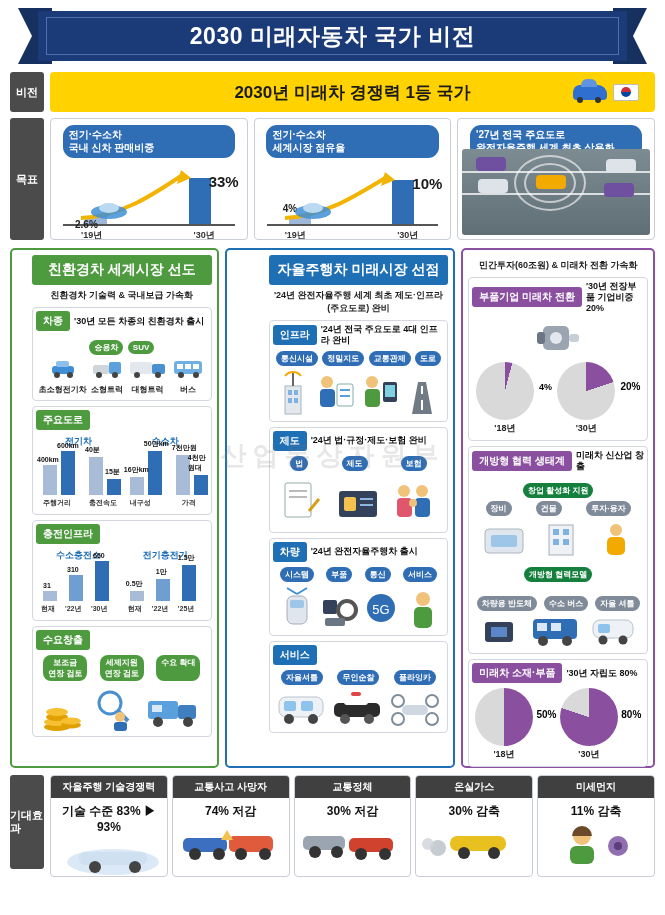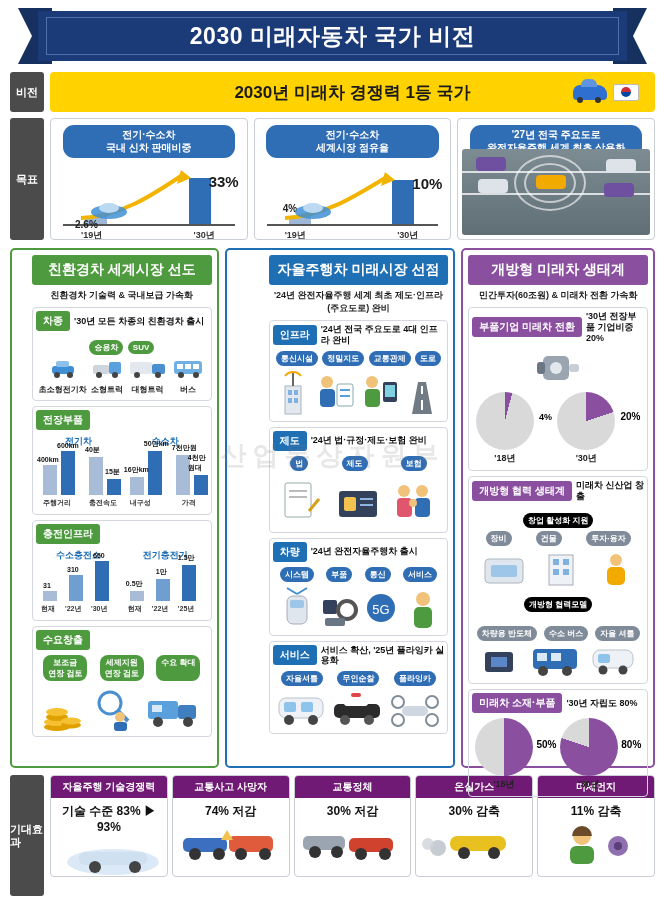--- a/index.html
+++ b/index.html
@@ -77,21 +77,21 @@
   
   .row-goal { display: flex; align-items: stretch; margin-top: 6px; height: 122px; }
   .side-label-tall { height: 122px; }
   .goal-wrap { flex: 1; display: flex; gap: 6px; }
   .goal-card {
     flex: 1; border: 1px solid #c9cdd4; border-radius: 4px; background: #fff;
     position: relative; padding-top: 6px; overflow: hidden;
   }
   .goal-head {
     background: #2f6db5; color: #fff; font-size: 10px; font-weight: bold;
-    text-align: center; padding: 4px 6px; border-radius: 11px; margin: 0 auto; width: 88%;
+    text-align: left; padding: 4px 6px; border-radius: 11px; margin: 0 auto; width: 88%;
     line-height: 1.25;
   }
   .mini-chart { position: relative; height: 80px; margin-top: 4px; }
   .axis-line { position: absolute; left: 12px; right: 12px; bottom: 16px; height: 2px; background: #555; }
   .bar {
     position: absolute; bottom: 18px; width: 22px; background: #2f6db5;
   }
   .bar.small { background: #9fb8d8; }
   .bar-label { position: absolute; font-size: 10px; font-weight: bold; color: #222; }
   .axis-tick { position: absolute; bottom: 0; font-size: 9px; color: #333; font-weight: bold; text-align: center; }
@@ -141,21 +141,21 @@
 
   .icon-row { display: flex; justify-content: space-around; align-items: flex-end; }
   .icon-item { text-align: center; font-size: 8px; color: #222; }
   .icon-cap { margin-top: 2px; font-weight: bold; }
 
   .chip {
     display: inline-block; background: #2f6db5; color: #fff; font-size: 8px;
     padding: 2px 5px; border-radius: 8px; font-weight: bold;
   }
   .chip.green { background: #4e9a3f; }
-  .chip.purple{ background: #000000; }
+  .chip.purple{ background: #15803d; }
   .chip.gray  { background: #808b99; }
 
   .chart-pair { display: flex; gap: 4px; }
   .chart-box { flex: 1; position: relative; height: 74px; }
   .chart-title { font-size: 9px; font-weight: bold; color: #1f6fb5; text-align: center; }
   .cbar { position: absolute; bottom: 14px; background: #2f6db5; width: 14px; }
   .cbar.lite { background: #a8bcd8; }
   .clab { position: absolute; font-size: 7px; font-weight: bold; color: #111; }
   .cfoot { position: absolute; bottom: 1px; font-size: 7px; color: #333; font-weight: bold; }
 
@@ -164,21 +164,21 @@
   .pie-wrap { display: flex; align-items: center; justify-content: space-around; }
   .pie-lab { font-size: 9px; font-weight: bold; color: #222; text-align: center; margin-top: 2px; }
 
   
   .row-effect { display: flex; margin-top: 7px; height: 102px; }
   .eff-wrap { flex: 1; display: flex; gap: 4px; }
   .eff-card {
     flex: 1; border: 1px solid #c9cdd4; border-radius: 4px; text-align: center;
     display: flex; flex-direction: column; overflow: hidden;
   }
-  .eff-head { background: #701a75; color: #fff; font-size: 10px; font-weight: bold; padding: 4px 2px; }
+  .eff-head { background: #404040; color: #fff; font-size: 10px; font-weight: bold; padding: 4px 2px; }
   .eff-val { font-size: 12px; font-weight: bold; padding: 5px 2px 2px; color: #111; }
   .eff-art { flex: 1; position: relative; }
 
   .wm {
     position: absolute; left: 0; right: 0; top: 430px; text-align: center;
     font-size: 26px; color: rgba(120,120,120,.18); font-weight: bold; letter-spacing: 6px;
     pointer-events: none; z-index: 50;
   }
 </style>
 </head>
@@ -319,21 +319,21 @@
                   <circle cx="25" cy="17" r="3" fill="#444"></circle>
                 </svg>
               <div class="icon-cap">버스</div>
             </div>
           </div>
         </div>
       </div>
 
       <div class="sec">
         <div class="sec-head">
-          <span class="tag green">전장부품</span>
+          <span class="tag green">주요도로</span>
         </div>
         <div class="sec-body chart-pair">
           <div class="chart-box">
             <div class="chart-title">전기차</div>
             <div class="cbar lite" style="left:6px;height:30px;"></div>
             <div class="cbar" style="left:24px;height:44px;"></div>
             <div class="cbar" style="left:52px;height:38px;background:#a8bcd8;"></div>
             <div class="cbar" style="left:70px;height:16px;"></div>
             <div class="clab" style="left:0px;bottom:46px;">400km</div>
             <div class="clab" style="left:20px;bottom:60px;">600km</div>
@@ -543,21 +543,20 @@
               <circle cx="20" cy="13" r="7" fill="#f0c27a"></circle>
               <rect x="11" y="21" width="18" height="21" rx="5" fill="#4e9a3f"></rect>
             </svg>
           </div>
         </div>
       </div>
 
       <div class="sec">
         <div class="sec-head">
           <span class="tag blue">서비스</span>
-          <span class="sec-text">서비스 확산, '25년 플라잉카 실용화</span>
         </div>
         <div class="sec-body">
           <div style="display:flex;justify-content:space-around;">
             <span class="chip">자율셔틀</span>
             <span class="chip">무인순찰</span>
             <span class="chip">플라잉카</span>
           </div>
           <div style="display:flex;justify-content:space-around;align-items:center;margin-top:6px;">
             <svg width="54" height="36">
               <rect x="4" y="6" width="44" height="20" rx="7" fill="#eef2f6" stroke="#b9c2cb"></rect>
@@ -579,21 +578,20 @@
               <circle cx="44" cy="10" r="6" fill="none" stroke="#7f8c99" stroke-width="2"></circle>
               <circle cx="10" cy="28" r="6" fill="none" stroke="#7f8c99" stroke-width="2"></circle>
               <circle cx="44" cy="28" r="6" fill="none" stroke="#7f8c99" stroke-width="2"></circle>
             </svg>
           </div>
         </div>
       </div>
     </div>
 
     <div class="col purple">
-      <div class="col-head">개방형 미래차 생태계</div>
       <div class="col-sub">민간투자(60조원) &amp; 미래차 전환 가속화</div>
 
       <div class="sec">
         <div class="sec-head">
           <span class="tag purple">부품기업 미래차 전환</span>
           <span class="sec-text">'30년 전장부품 기업비중 20%</span>
         </div>
         <div class="sec-body">
           <div style="display:flex;justify-content:center;margin-bottom:2px;">
             <svg width="54" height="42">
@@ -697,21 +695,21 @@
             </div>
             <div style="font-size:10px;font-weight:bold;position:relative;top:-10px;">80%</div>
           </div>
         </div>
       </div>
     </div>
 
   </div>
 
   <div class="row-effect">
-    <div class="side-label" style="height:121px;">기대효과</div>
+    <div class="side-label" style="height:94px;">기대효과</div>
     <div class="eff-wrap">
 
       <div class="eff-card">
         <div class="eff-head">자율주행 기술경쟁력</div>
         <div class="eff-val">기술 수준 83% ▶ 93%</div>
         <div class="eff-art">
           <svg width="100%" height="42">
             <ellipse cx="62" cy="26" rx="46" ry="13" fill="#dbe9f7"></ellipse>
             <rect x="28" y="16" width="68" height="13" rx="6" fill="#cfe0f0"></rect>
             <circle cx="44" cy="31" r="6" fill="#444"></circle>

